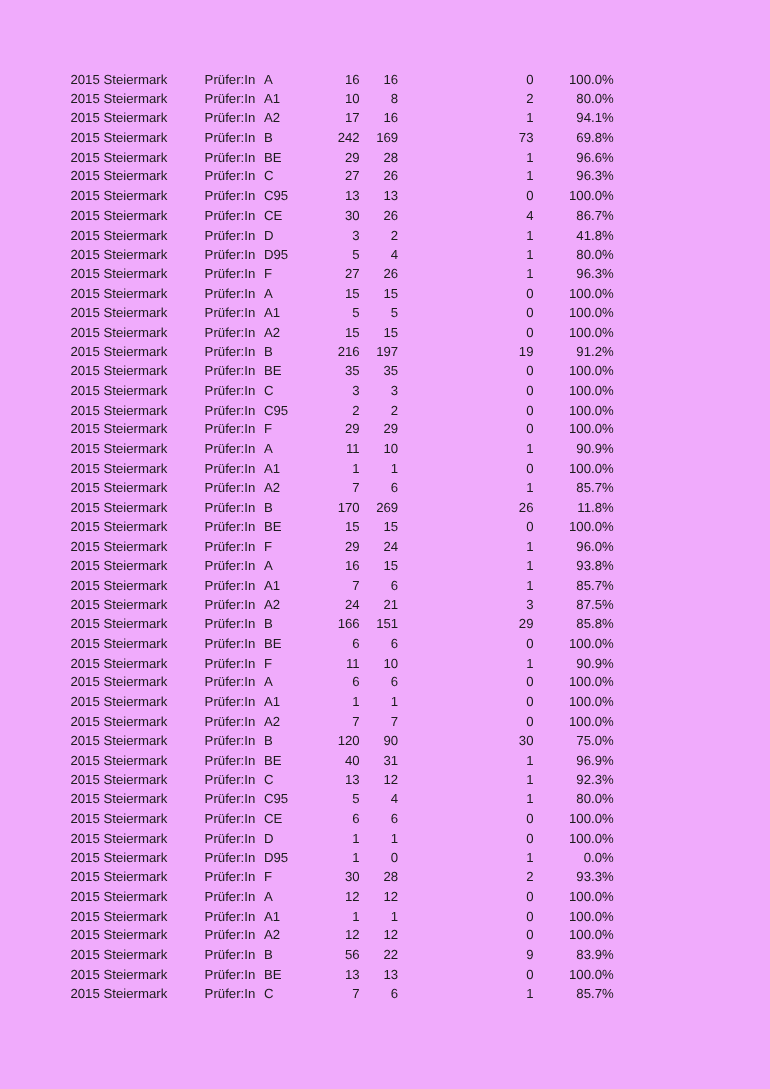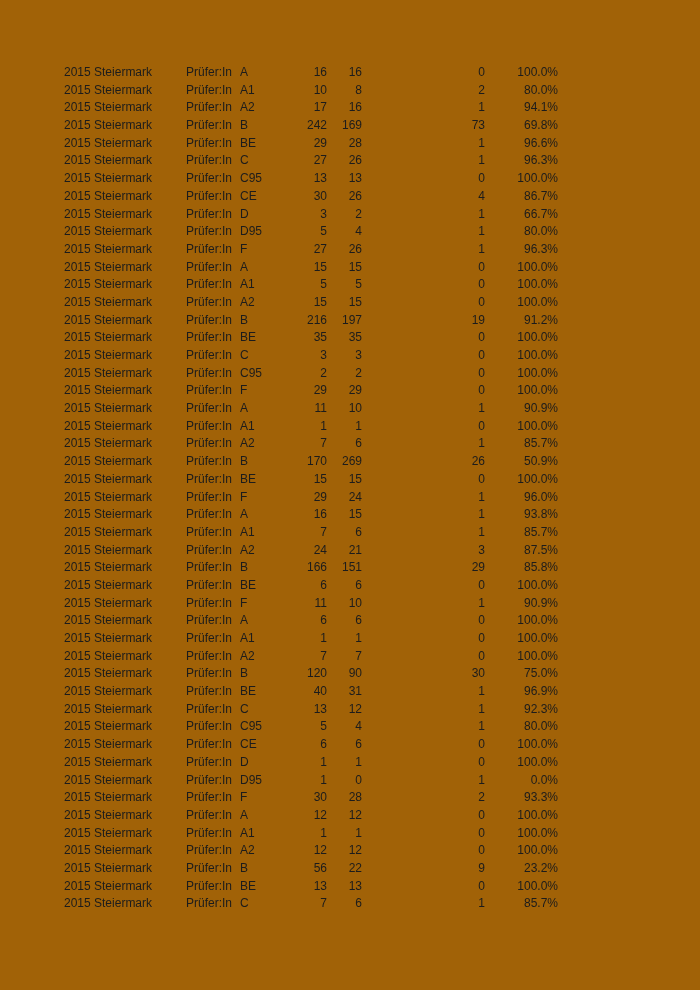--- a/index.html
+++ b/index.html
@@ -4,21 +4,21 @@
 <style>
   html, body {
     margin: 0;
     padding: 0;
     background: #ffffff;
   }
   .page {
     position: relative;
     width: 700px;
     height: 990px;
-    background: #a16207;
+    background: #f0abfc;
     overflow: hidden;
   }
   .table {
     position: absolute;
     left: 60px;
     top: 64px;
   }
   .row {
     display: grid;
     grid-template-columns: 122px 54px 44px 47px 35px 123px 73px;
@@ -112,21 +112,21 @@
         <div class="cell right">4</div>
         <div class="cell right">86.7%</div>
       </div>
       <div class="row">
         <div class="cell left">2015 Steiermark</div>
         <div class="cell left">Prüfer:In</div>
         <div class="cell left">D</div>
         <div class="cell right">3</div>
         <div class="cell right">2</div>
         <div class="cell right">1</div>
-        <div class="cell right">66.7%</div>
+        <div class="cell right">41.8%</div>
       </div>
       <div class="row">
         <div class="cell left">2015 Steiermark</div>
         <div class="cell left">Prüfer:In</div>
         <div class="cell left">D95</div>
         <div class="cell right">5</div>
         <div class="cell right">4</div>
         <div class="cell right">1</div>
         <div class="cell right">80.0%</div>
       </div>
@@ -238,21 +238,21 @@
         <div class="cell right">1</div>
         <div class="cell right">85.7%</div>
       </div>
       <div class="row">
         <div class="cell left">2015 Steiermark</div>
         <div class="cell left">Prüfer:In</div>
         <div class="cell left">B</div>
         <div class="cell right">170</div>
         <div class="cell right">269</div>
         <div class="cell right">26</div>
-        <div class="cell right">50.9%</div>
+        <div class="cell right">11.8%</div>
       </div>
       <div class="row">
         <div class="cell left">2015 Steiermark</div>
         <div class="cell left">Prüfer:In</div>
         <div class="cell left">BE</div>
         <div class="cell right">15</div>
         <div class="cell right">15</div>
         <div class="cell right">0</div>
         <div class="cell right">100.0%</div>
       </div>
@@ -445,21 +445,21 @@
         <div class="cell right">0</div>
         <div class="cell right">100.0%</div>
       </div>
       <div class="row">
         <div class="cell left">2015 Steiermark</div>
         <div class="cell left">Prüfer:In</div>
         <div class="cell left">B</div>
         <div class="cell right">56</div>
         <div class="cell right">22</div>
         <div class="cell right">9</div>
-        <div class="cell right">23.2%</div>
+        <div class="cell right">83.9%</div>
       </div>
       <div class="row">
         <div class="cell left">2015 Steiermark</div>
         <div class="cell left">Prüfer:In</div>
         <div class="cell left">BE</div>
         <div class="cell right">13</div>
         <div class="cell right">13</div>
         <div class="cell right">0</div>
         <div class="cell right">100.0%</div>
       </div>

